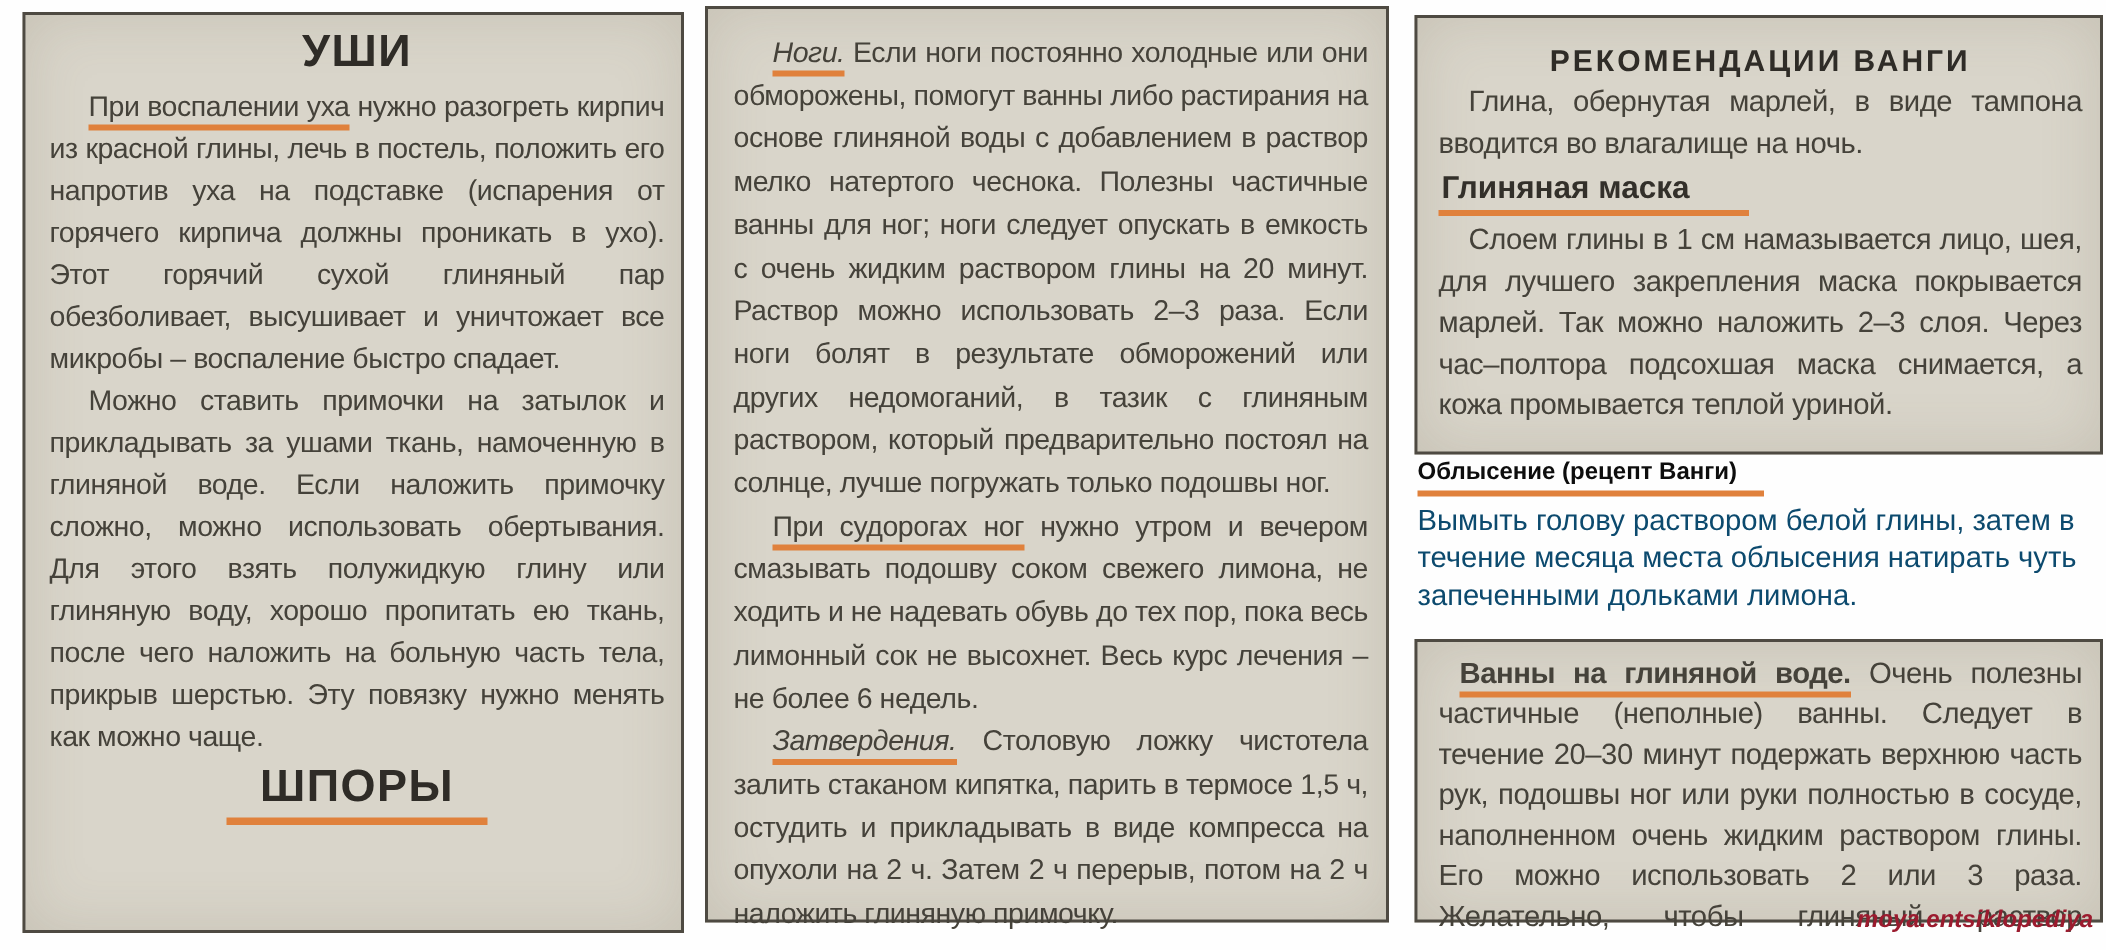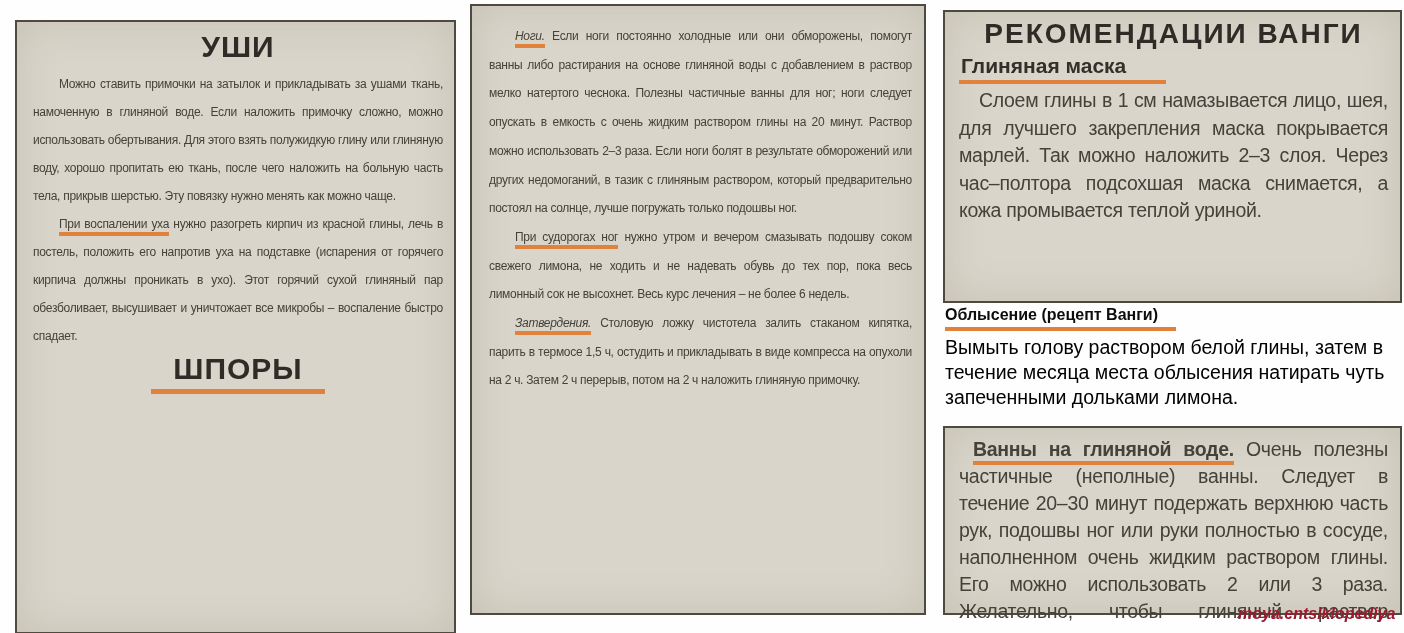--- a/index.html
+++ b/index.html
@@ -17,28 +17,28 @@
     font-family:"Liberation Sans",sans-serif;
     overflow:hidden;
   }
   .clip{
     position:absolute;
     background:var(--paper);
     border:2px solid var(--edge);
     color:var(--ink);
     box-shadow:inset 0 0 40px rgba(115,105,85,.18);
   }
-  #col-left{left:15px;top:20px;width:441px;height:614px;padding:6px 11px 6px 16px;}
+  #col-left{left:15px;top:8px;width:441px;height:614px;padding:6px 11px 6px 16px;}
   #col-mid{left:470px;top:4px;width:456px;height:611px;padding:16px 12px 6px 17px;}
   #col-right-a{left:943px;top:10px;width:459px;height:293px;padding:6px 12px 4px 14px;}
   #col-right-white{position:absolute;left:945px;top:306px;width:457px;height:120px;color:#1b1b1b;}
   #col-right-c{left:943px;top:426px;width:459px;height:189px;padding:8px 12px 4px 14px;}
 
   .body-par{
-    font-size:12px;
+    font-size:19px;
     line-height:28px;
     letter-spacing:-0.3px;
     text-align:justify;
     text-indent:26px;
   }
   #col-mid .body-par{line-height:28.7px;}
   #col-right-a .body-par{font-size:19.5px;line-height:27.5px;text-indent:20px;}
   #col-right-c .body-par{font-size:19.5px;line-height:27px;text-indent:14px;}
 
   .big-head{
@@ -48,21 +48,21 @@
     letter-spacing:1px;
     color:#2f2c27;
     margin:2px 0 4px;
   }
   .big-head .u-head{
     display:inline-block;
     border-bottom:5px solid var(--accent);
     padding:0 22px 3px;
   }
   .big-head.plain{margin-bottom:6px;}
-  #col-right-a .big-head{font-size:28px;letter-spacing:2px;margin:0 0 2px;}
+  #col-right-a .big-head{font-size:20px;letter-spacing:2px;margin:12px 0 2px;}
 
   .sub-head{
     font-size:21px;
     font-weight:bold;
     color:#33302a;
     margin:4px 0 3px;
   }
   .sub-head .u-ext{
     display:inline-block;
     border-bottom:4px solid var(--accent);
@@ -84,21 +84,21 @@
     margin-bottom:4px;
   }
   #col-right-white .white-head .u-ext{
     display:inline-block;
     border-bottom:4px solid var(--accent);
     padding:0 18px 3px 0;
   }
   #col-right-white .white-par{
     font-size:19.5px;
     line-height:25px;
-    color:#000000;
+    color:#0c4a6e;
   }
 
   .watermark{
     position:absolute;
     left:1238px;
     top:605px;
     width:160px;
     font-size:16px;
     font-weight:bold;
     font-style:italic;
@@ -106,34 +106,35 @@
     letter-spacing:0;
   }
 </style>
 </head>
 <body>
 
 <div>
 
   <section class="clip" id="col-left">
     <h1 class="big-head plain">УШИ</h1>
+    <p class="body-par"><span class="u">При воспалении уха</span><span> нужно разогреть кирпич из красной глины, лечь в постель, положить его напротив уха на подставке (испарения от горячего кирпича должны проникать в ухо). Этот горячий сухой глиняный пар обезболивает, высушивает и уничтожает все микробы – воспаление быстро спадает.</span></p>
     <p class="body-par">Можно ставить примочки на затылок и прикладывать за ушами ткань, намоченную в глиняной воде. Если наложить примочку сложно, можно использовать обертывания. Для этого взять полужидкую глину или глиняную воду, хорошо пропитать ею ткань, после чего наложить на больную часть тела, прикрыв шерстью. Эту повязку нужно менять как можно чаще.</p>
-    <p class="body-par"><span class="u">При воспалении уха</span><span> нужно разогреть кирпич из красной глины, лечь в постель, положить его напротив уха на подставке (испарения от горячего кирпича должны проникать в ухо). Этот горячий сухой глиняный пар обезболивает, высушивает и уничтожает все микробы – воспаление быстро спадает.</span></p>
     <h2 class="big-head"><span class="u-head">ШПОРЫ</span></h2>
 
   </section>
 
   <section class="clip" id="col-mid">
     <p class="body-par"><span class="u lead-italic">Ноги.</span><span> Если ноги постоянно холодные или они обморожены, помогут ванны либо растирания на основе глиняной воды с добавлением в раствор мелко натертого чеснока. Полезны частичные ванны для ног; ноги следует опускать в емкость с очень жидким раствором глины на 20 минут. Раствор можно использовать 2–3 раза. Если ноги болят в результате обморожений или других недомоганий, в тазик с глиняным раствором, который предварительно постоял на солнце, лучше погружать только подошвы ног.</span></p>
     <p class="body-par"><span class="u">При судорогах ног</span><span> нужно утром и вечером смазывать подошву соком свежего лимона, не ходить и не надевать обувь до тех пор, пока весь лимонный сок не высохнет. Весь курс лечения – не более 6 недель.</span></p>
     <p class="body-par"><span class="u lead-italic">Затвердения.</span><span> Столовую ложку чистотела залить стаканом кипятка, парить в термосе 1,5 ч, остудить и прикладывать в виде компресса на опухоли на 2 ч. Затем 2 ч перерыв, потом на 2 ч наложить глиняную примочку.</span></p>
   </section>
 
   <section class="clip" id="col-right-a">
     <h1 class="big-head">РЕКОМЕНДАЦИИ ВАНГИ</h1>
+    <p class="body-par">Глина, обернутая марлей, в виде тампона вводится во влагалище на ночь.</p>
     <h3 class="sub-head"><span class="u-ext">Глиняная маска</span></h3>
     <p class="body-par">Слоем глины в 1 см намазывается лицо, шея, для лучшего закрепления маска покрывается марлей. Так можно наложить 2–3 слоя. Через час–полтора подсохшая маска снимается, а кожа промывается теплой уриной.</p>
   </section>
 
   <section id="col-right-white">
     <h3 class="white-head"><span class="u-ext">Облысение (рецепт Ванги)</span></h3>
     <p class="white-par">Вымыть голову раствором белой глины, затем в течение месяца места облысения натирать чуть запеченными дольками лимона.</p>
   </section>
 
   <section class="clip" id="col-right-c">

